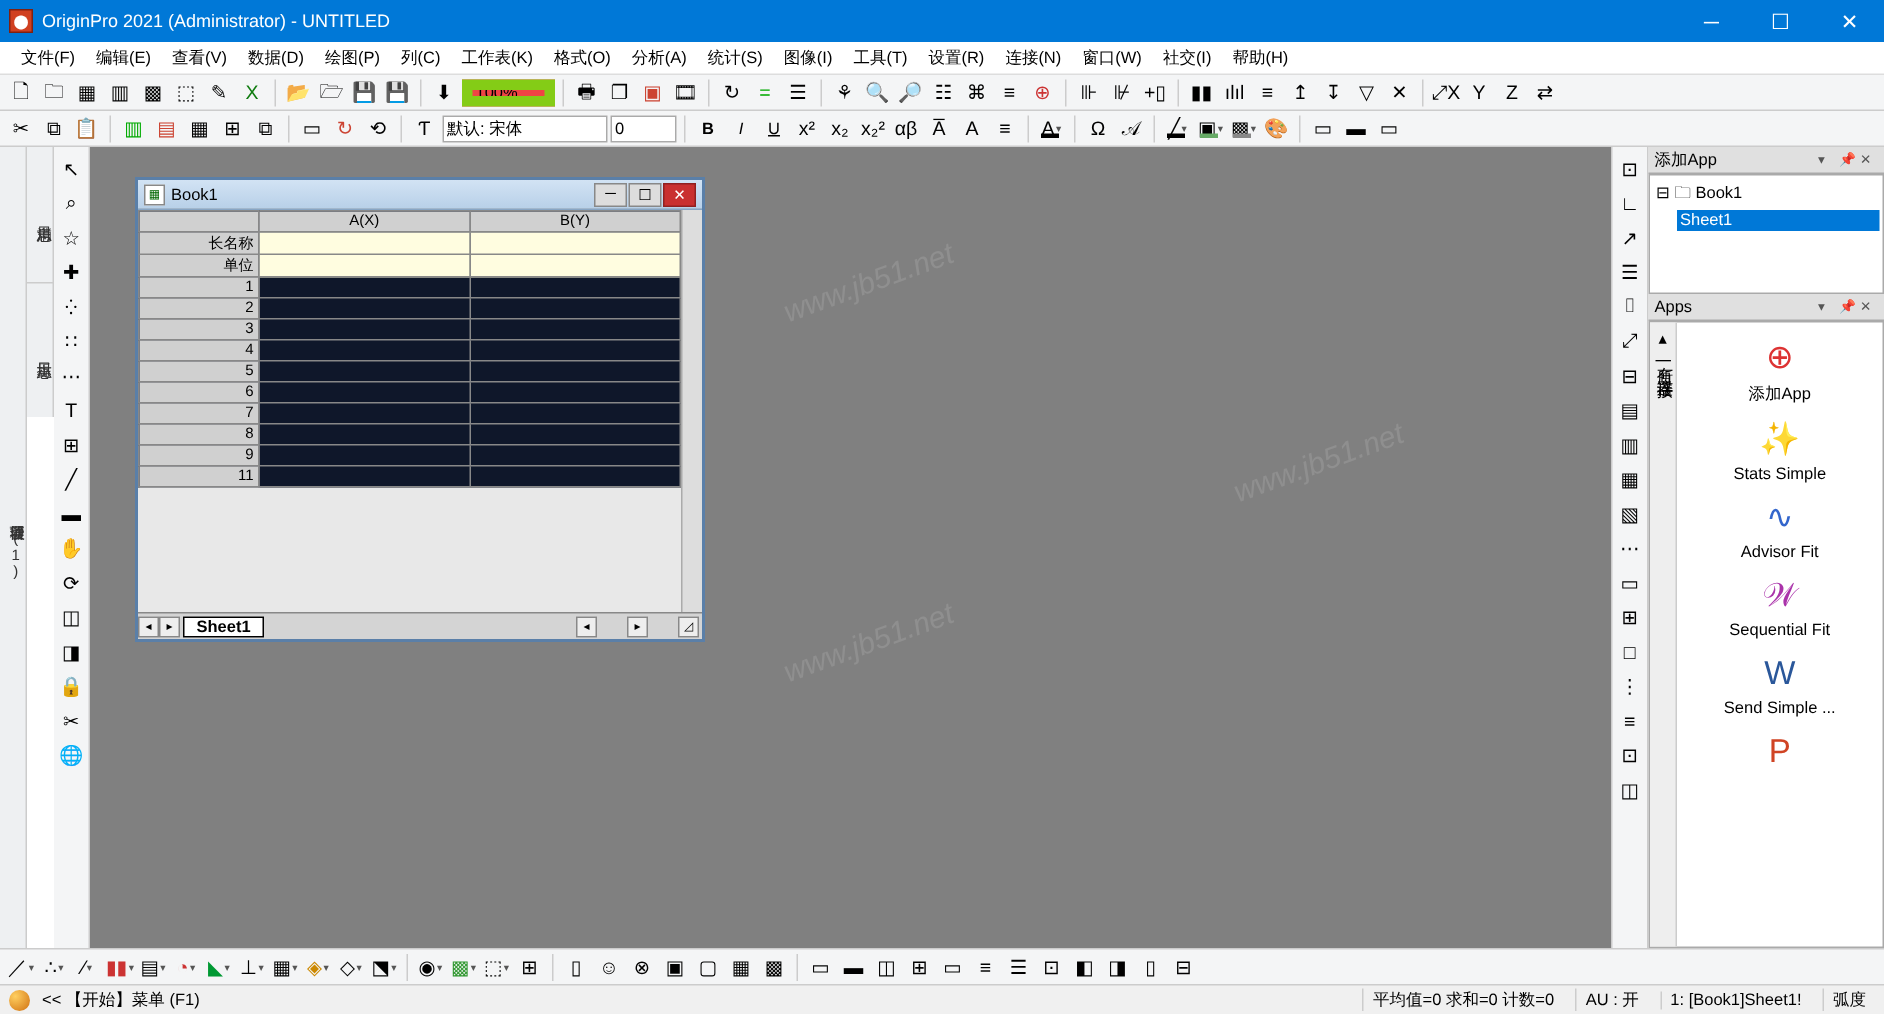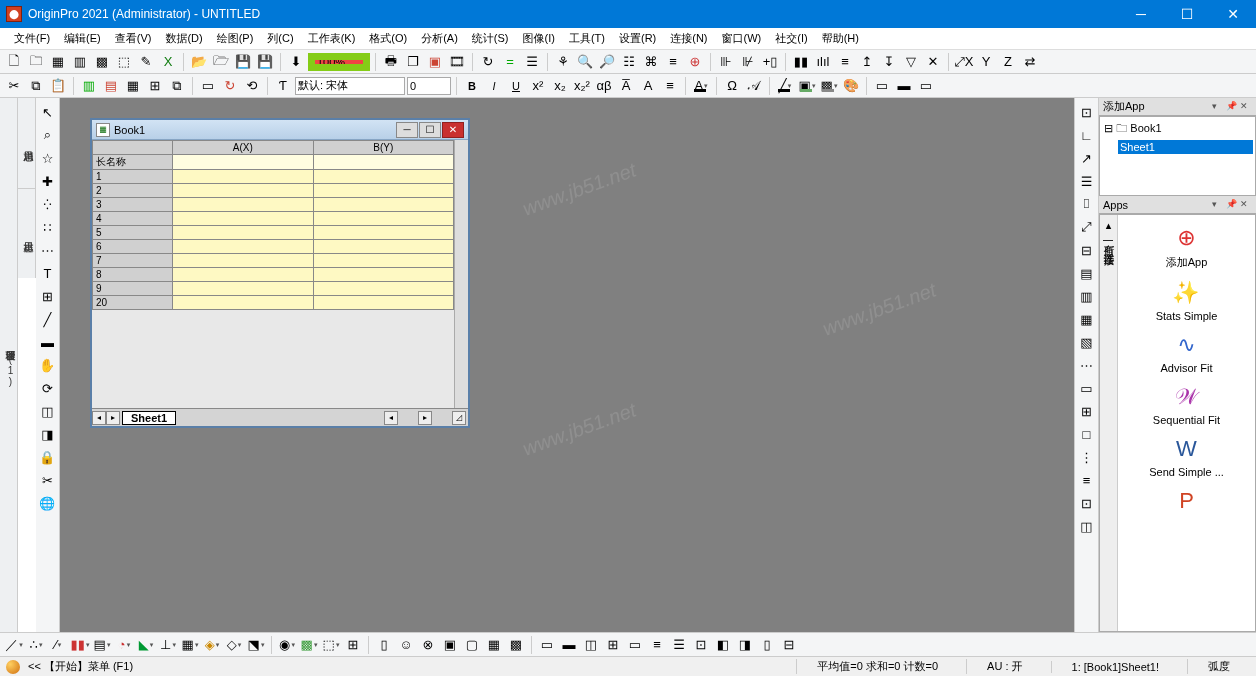--- a/index.html
+++ b/index.html
@@ -24,24 +24,24 @@
 .workspace{flex:1;background:#808080;position:relative;overflow:hidden}
 .book{position:absolute;left:30px;top:20px;width:380px;height:310px;background:#c0c0c0;border:2px solid #5a7fa8;display:flex;flex-direction:column}
 .bookbar{height:20px;background:linear-gradient(#d2e3f4,#b8d0e8);display:flex;align-items:center;padding:0 4px;border-bottom:1px solid #87a5c4}
 .bookbar .bico{width:14px;height:14px;background:#fff;border:1px solid #888;margin-right:4px;font-size:8px;display:flex;align-items:center;justify-content:center;color:#060}
 .bookbar .btitle{flex:1;font-size:11px;color:#000}
 .bookbar .bbtns{display:flex;gap:1px}
 .bookbar .bbtns div{width:22px;height:16px;border:1px solid #888;background:#ddd;display:flex;align-items:center;justify-content:center;font-size:10px;cursor:pointer}
 .bookbar .bbtns .bclose{background:#c93030;color:#fff;border-color:#902020}
 .sheetwrap{flex:1;display:flex;overflow:hidden;background:#e8e8e8}
 .sheetgrid{flex:1;overflow:hidden;position:relative}
-table.sheet{border-collapse:collapse;width:100%;background:#fef9c3}
+table.sheet{border-collapse:collapse;width:100%;background:#0f172a}
 table.sheet th,table.sheet td{border:1px solid #888;height:14px;font-size:10px;padding:0 3px;text-align:right}
 table.sheet th{background:#d0d0d0;font-weight:normal;text-align:center}
-table.sheet .rowhead{background:#d0d0d0;text-align:left;width:80px;padding-right:3px}
+table.sheet .rowhead{background:#d0d0d0;text-align:right;width:80px;padding-right:3px}
 table.sheet .hdr{background:#fffde0}
 .vscr{width:14px;background:#ddd;border-left:1px solid #aaa}
 .sheettabs{height:18px;background:#d4d4d4;display:flex;align-items:center;border-top:1px solid #888}
 .sheettabs .nav{display:flex}
 .sheettabs .nav div{width:14px;height:14px;border:1px solid #888;background:#eee;display:flex;align-items:center;justify-content:center;font-size:8px;cursor:pointer}
 .sheettabs .tab{background:#fff;border:1px solid #000;padding:0 8px;font-weight:bold;font-size:11px;margin-left:2px}
 .sheettabs .hscr{flex:1;display:flex;justify-content:flex-end;align-items:center;gap:20px;padding-right:2px}
 .sheettabs .hscr div{width:14px;height:14px;border:1px solid #888;background:#eee;font-size:8px;display:flex;align-items:center;justify-content:center}
 .righttool{width:24px;background:#f4f5f6;border-left:1px solid #ccc;display:flex;flex-direction:column;align-items:center;padding-top:4px;gap:3px}
 .rightpane{width:158px;background:#f0f0f0;border-left:1px solid #ccc;display:flex;flex-direction:column}
@@ -53,21 +53,21 @@
 .tree .sel{background:#0078d7;color:#fff}
 .apps{flex:1;background:#fff;border:1px solid #aaa;display:flex}
 .appside{width:18px;background:#eee;border-right:1px solid #ccc;display:flex;flex-direction:column;align-items:center;font-size:9px;gap:4px;padding-top:4px}
 .applist{flex:1;overflow:hidden;display:flex;flex-direction:column;align-items:center;padding-top:6px;gap:4px}
 .appitem{width:100%;text-align:center;font-size:10px;padding:2px 0;cursor:pointer}
 .appitem .aico{width:36px;height:30px;margin:0 auto 2px;border:1px solid transparent;display:flex;align-items:center;justify-content:center;font-size:22px}
 .bottomtool{height:24px;background:#f4f5f6;border-top:1px solid #ccc;display:flex;align-items:center;padding:0 4px;gap:2px}
 .statusbar{height:20px;background:#f0f0f0;border-top:1px solid #ccc;display:flex;align-items:center;padding:0 6px;font-size:11px;gap:8px}
 .statusbar .sico{width:14px;height:14px;border-radius:50%;background:radial-gradient(circle at 30% 30%,#ffcf60,#d07010)}
 .statusbar .sfill{flex:1}
-.statusbar .scell{border-left:1px solid #ccc;padding:0 20px}
+.statusbar .scell{border-left:1px solid #ccc;padding:0 6px}
 .colorbtn{width:20px;height:16px;display:flex;align-items:center;justify-content:center;position:relative}
 .colorbtn .bar{position:absolute;bottom:1px;left:2px;right:4px;height:3px}
 .dd{font-size:7px;margin-left:1px;color:#555}
 .watermark{position:absolute;color:rgba(255,255,255,0.12);font-size:20px;font-style:italic;transform:rotate(-20deg);pointer-events:none}
 </style>
 </head>
 <body>
 
 <div class="titlebar">
   <div class="ico">⬤</div>
@@ -256,20 +256,25 @@
                   <th class="rowhead"></th>
                   <th>A(X)</th>
                   <th>B(Y)</th>
                 </tr>
             <tr>
                   <td class="rowhead">长名称</td>
                   <td class="hdr"></td>
                   <td class="hdr"></td>
                 </tr>
             <tr>
+                  <td class="rowhead">单位</td>
+                  <td class="hdr"></td>
+                  <td class="hdr"></td>
+                </tr>
+            <tr>
                   <td class="rowhead">1</td>
                   <td></td>
                   <td></td>
                 </tr>
             <tr>
                   <td class="rowhead">2</td>
                   <td></td>
                   <td></td>
                 </tr>
             <tr>
@@ -301,21 +306,21 @@
                   <td class="rowhead">8</td>
                   <td></td>
                   <td></td>
                 </tr>
             <tr>
                   <td class="rowhead">9</td>
                   <td></td>
                   <td></td>
                 </tr>
             <tr>
-                  <td class="rowhead">20</td>
+                  <td class="rowhead">11</td>
                   <td></td>
                   <td></td>
                 </tr>
           </tbody>
             </table>
         </div>
         <div class="vscr"></div>
       </div>
       <div class="sheettabs">
         <div class="nav">

